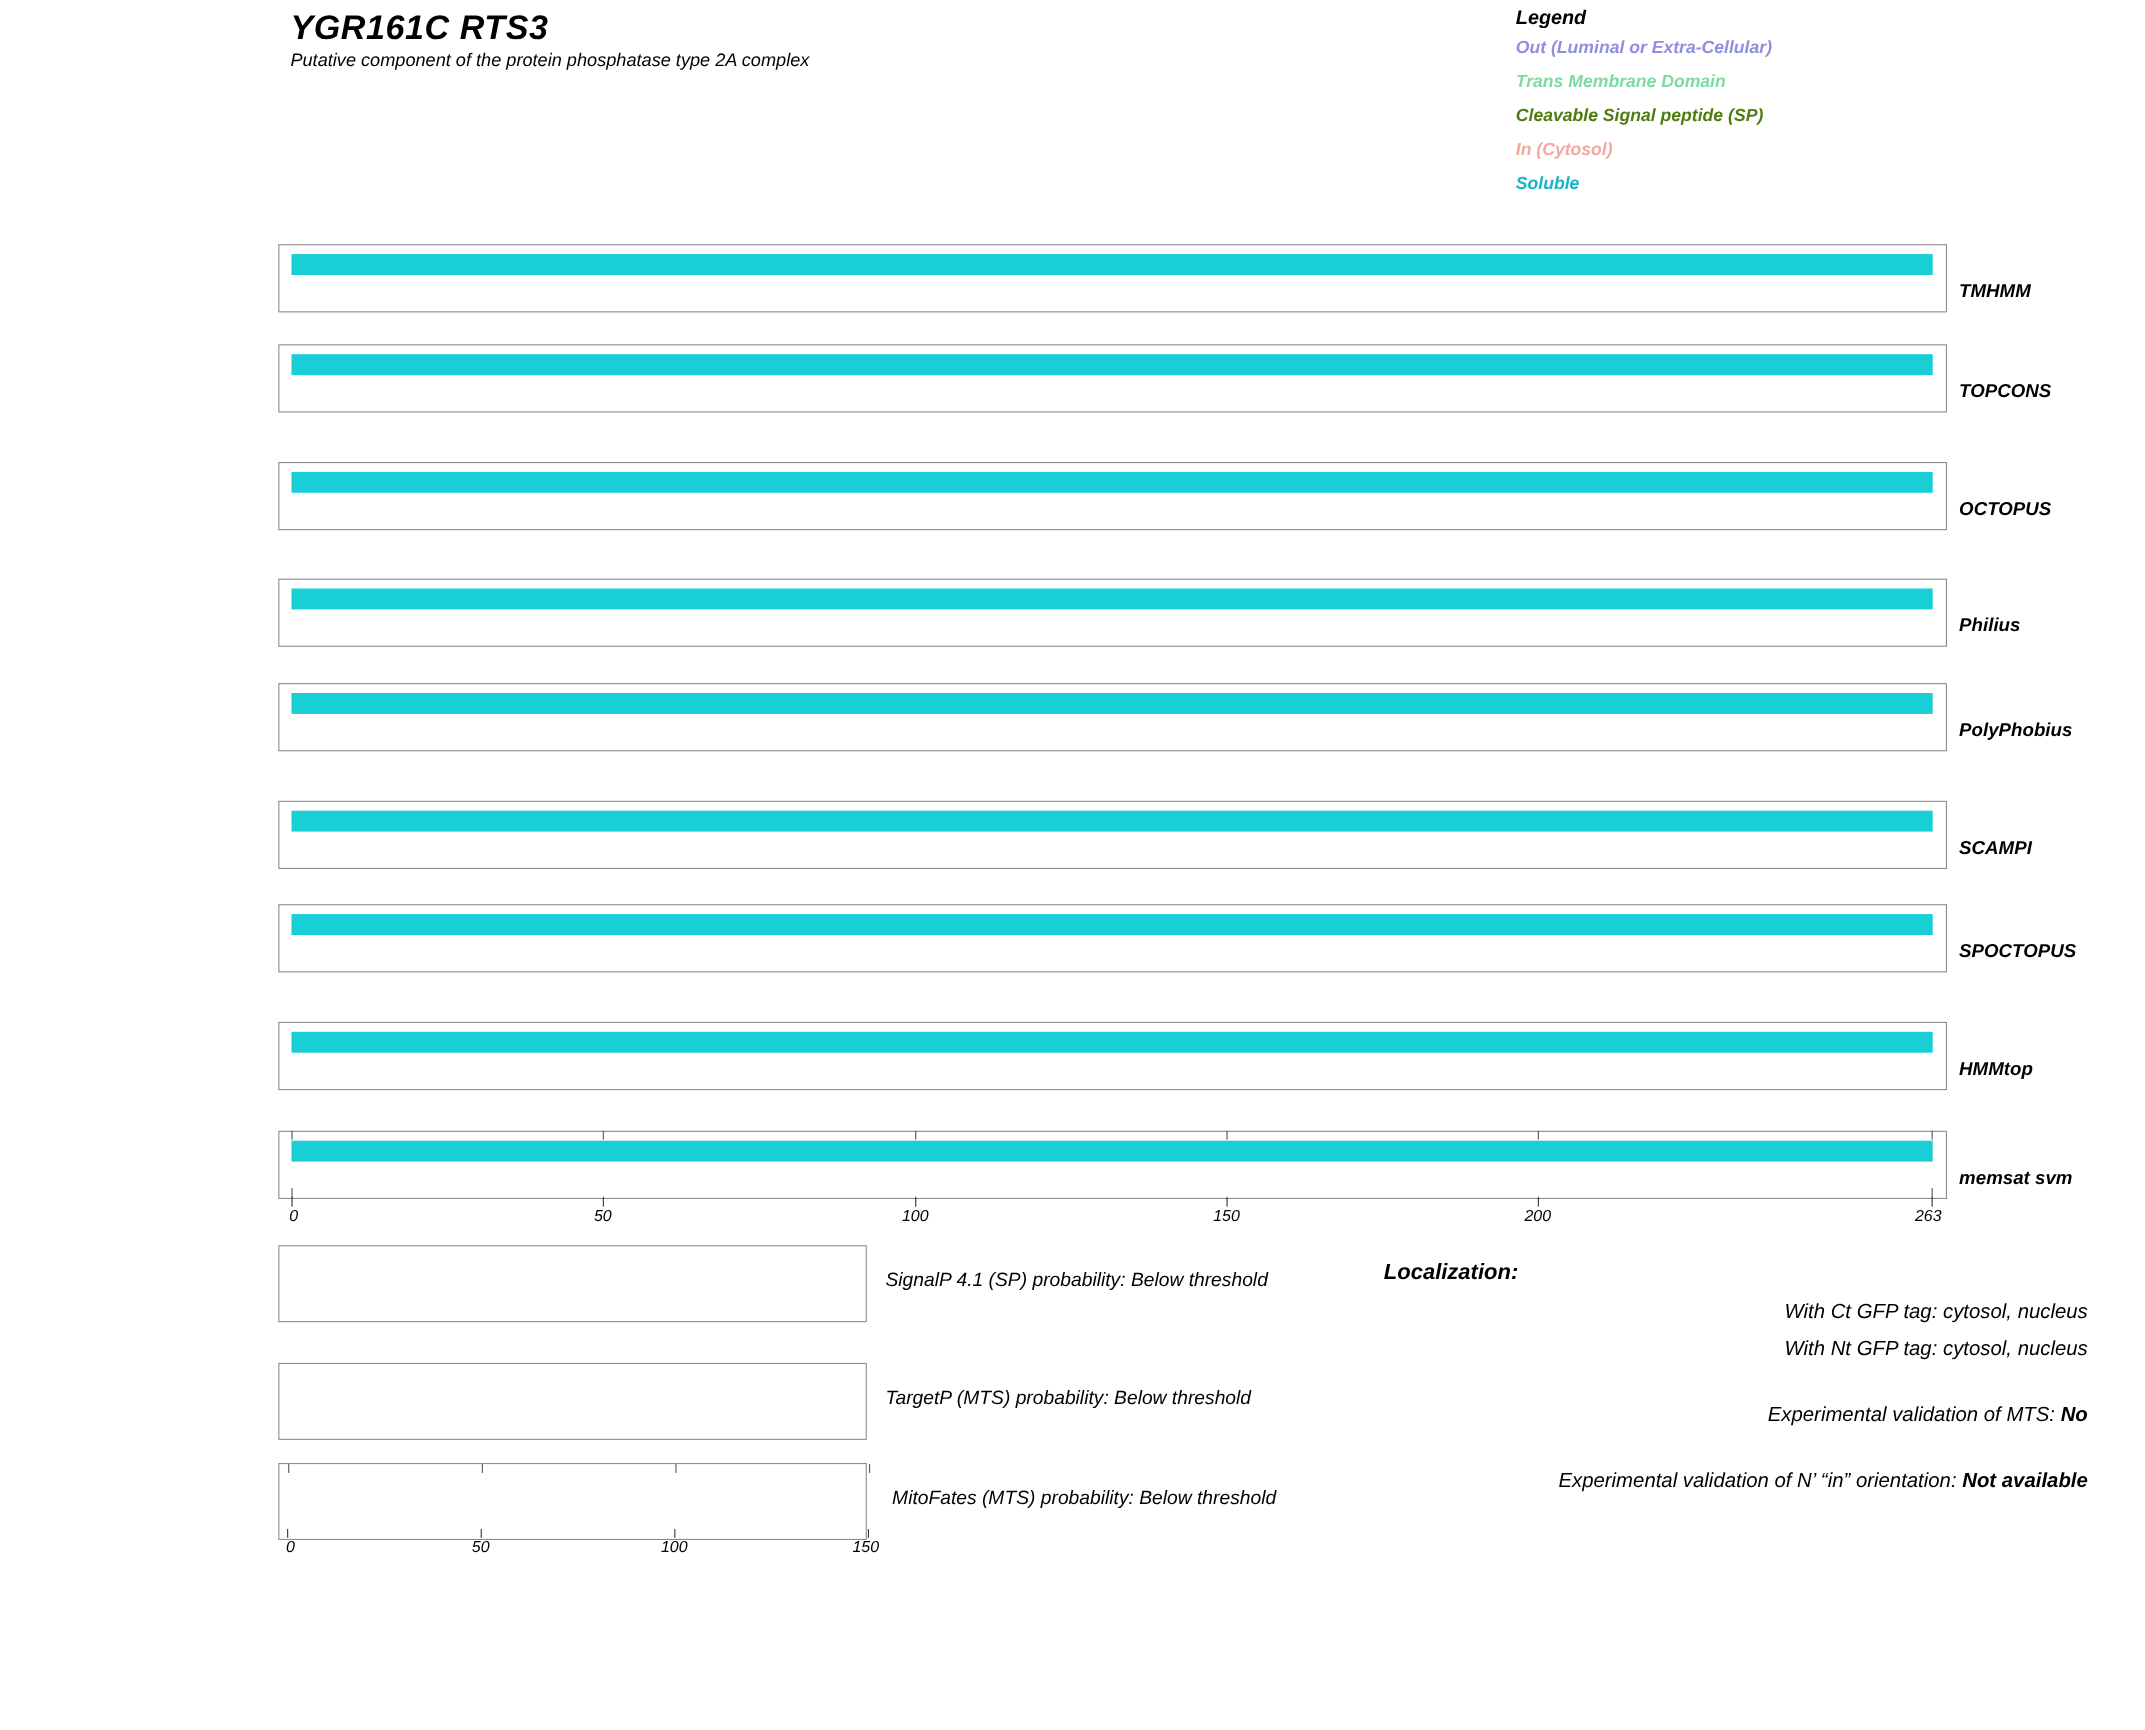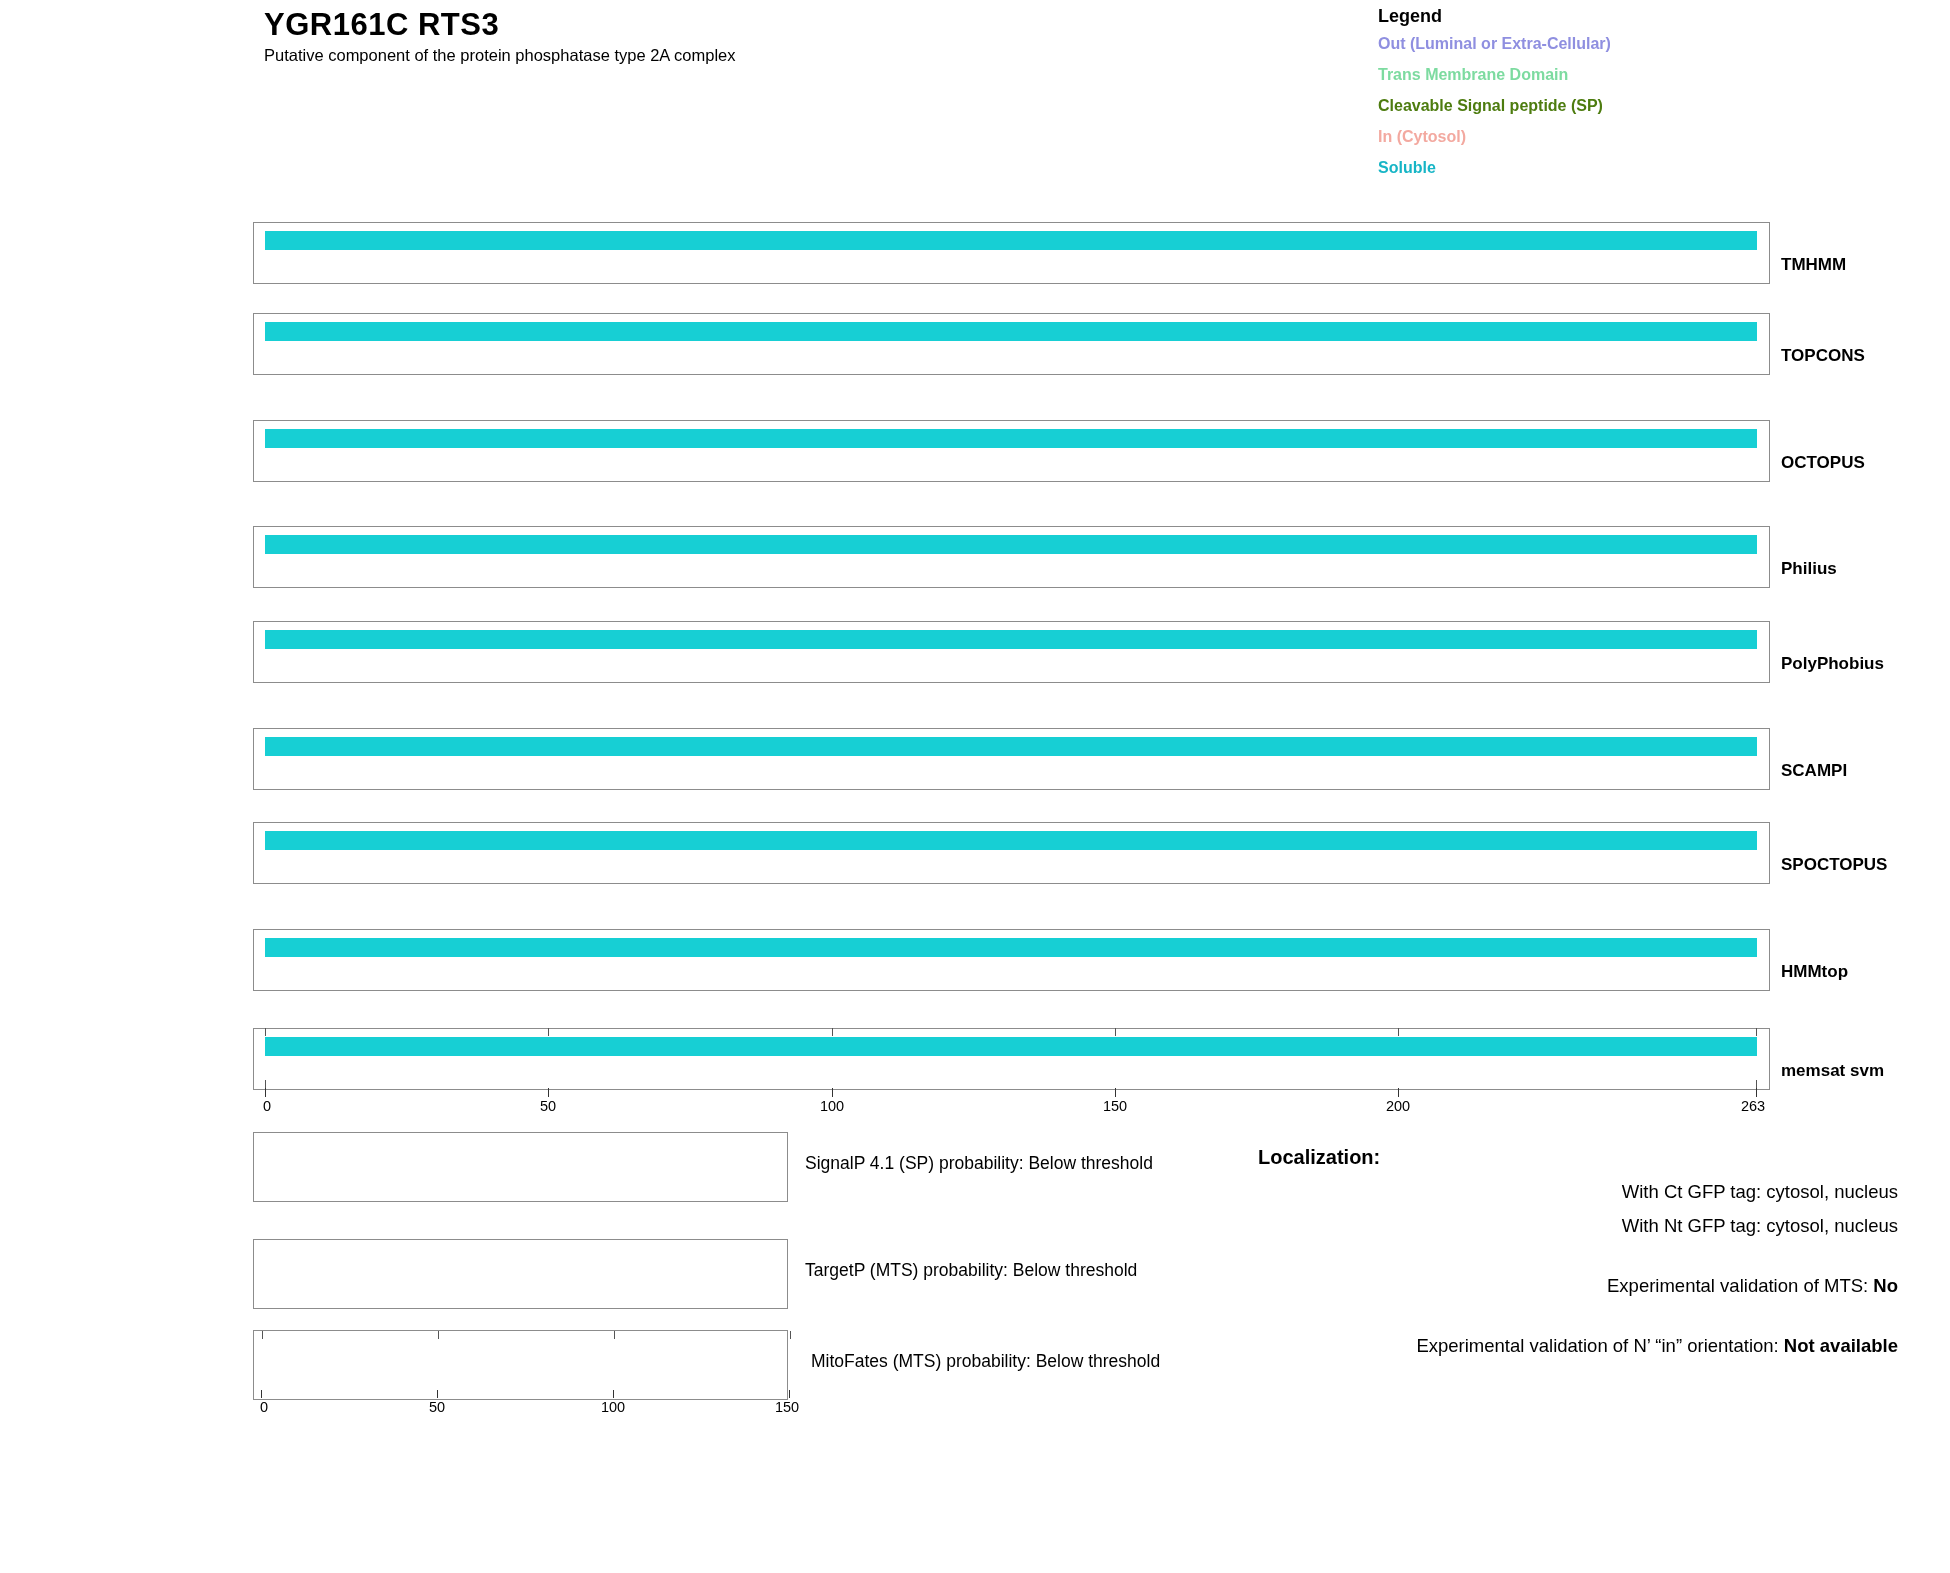--- a/index.html
+++ b/index.html
@@ -12,20 +12,21 @@
     height: 1573px;
     position: relative;
     font-family: "Liberation Sans", sans-serif;
     color: #000000;
     overflow: hidden;
   }
   .page {
     position: relative;
     width: 1950px;
     height: 1573px;
+    font-style: italic;
   }
 
   
   #header {
     position: absolute;
     left: 264px;
     top: 6px;
     width: 1000px;
   }
   #gene-title {

